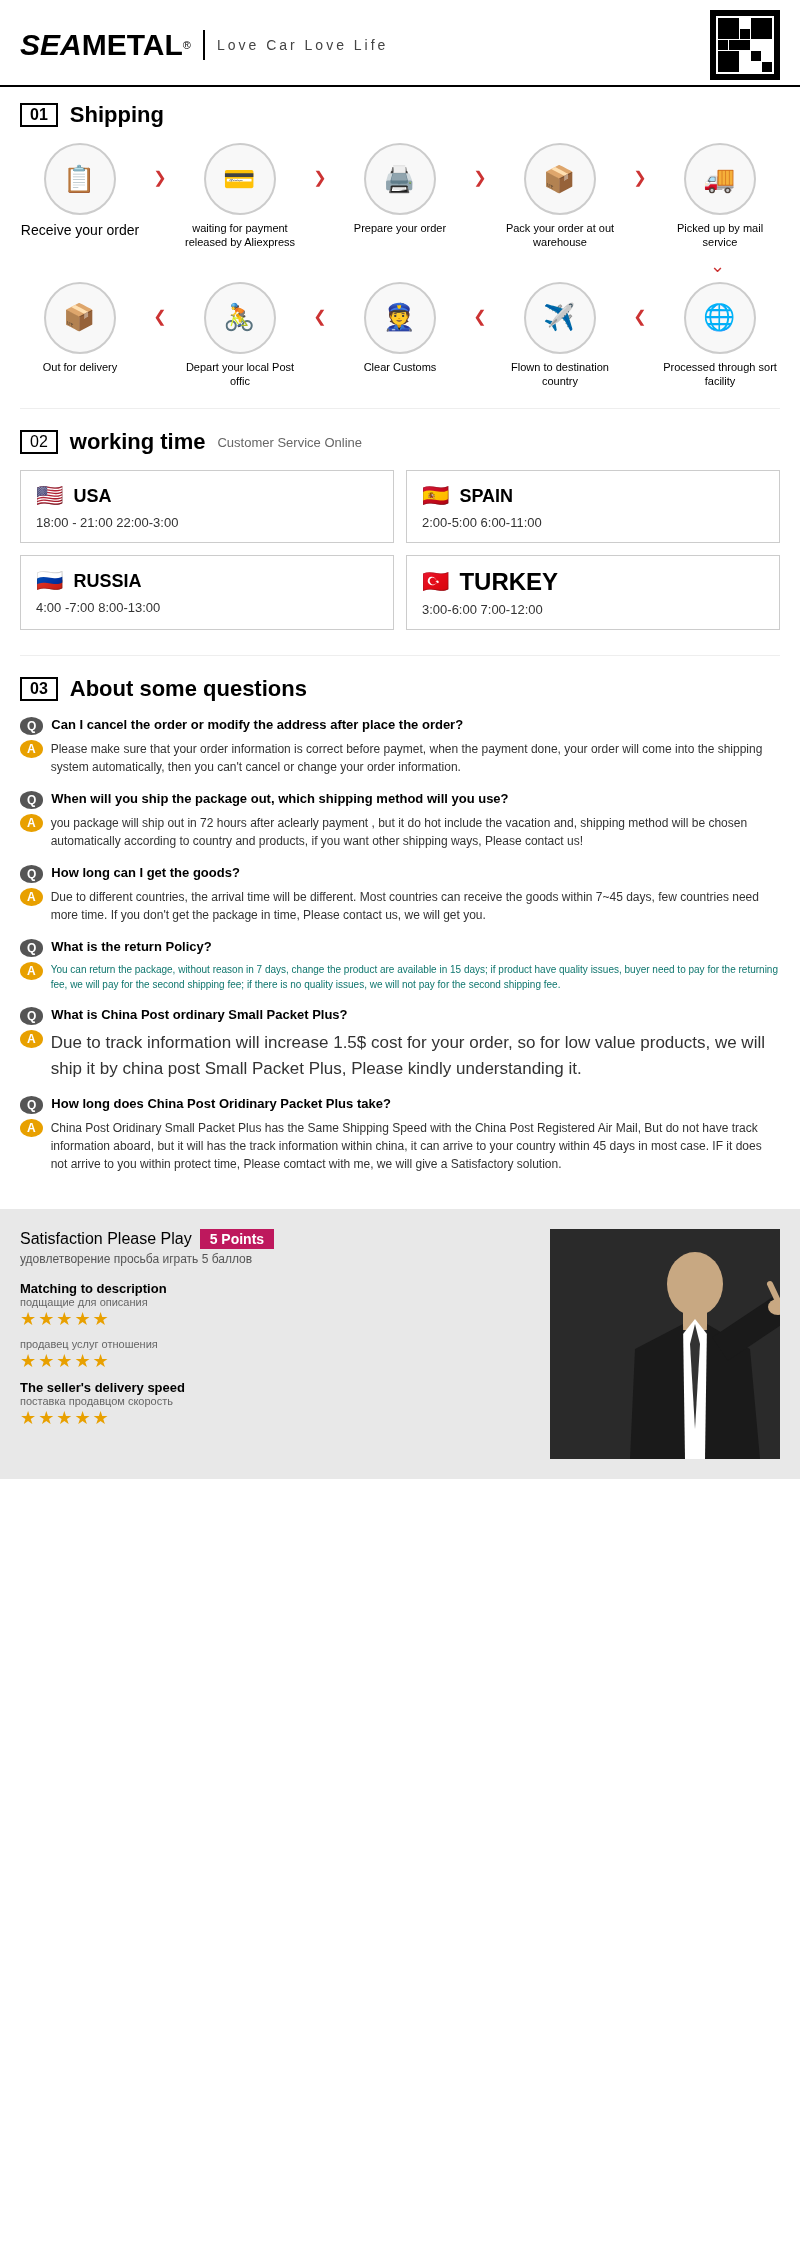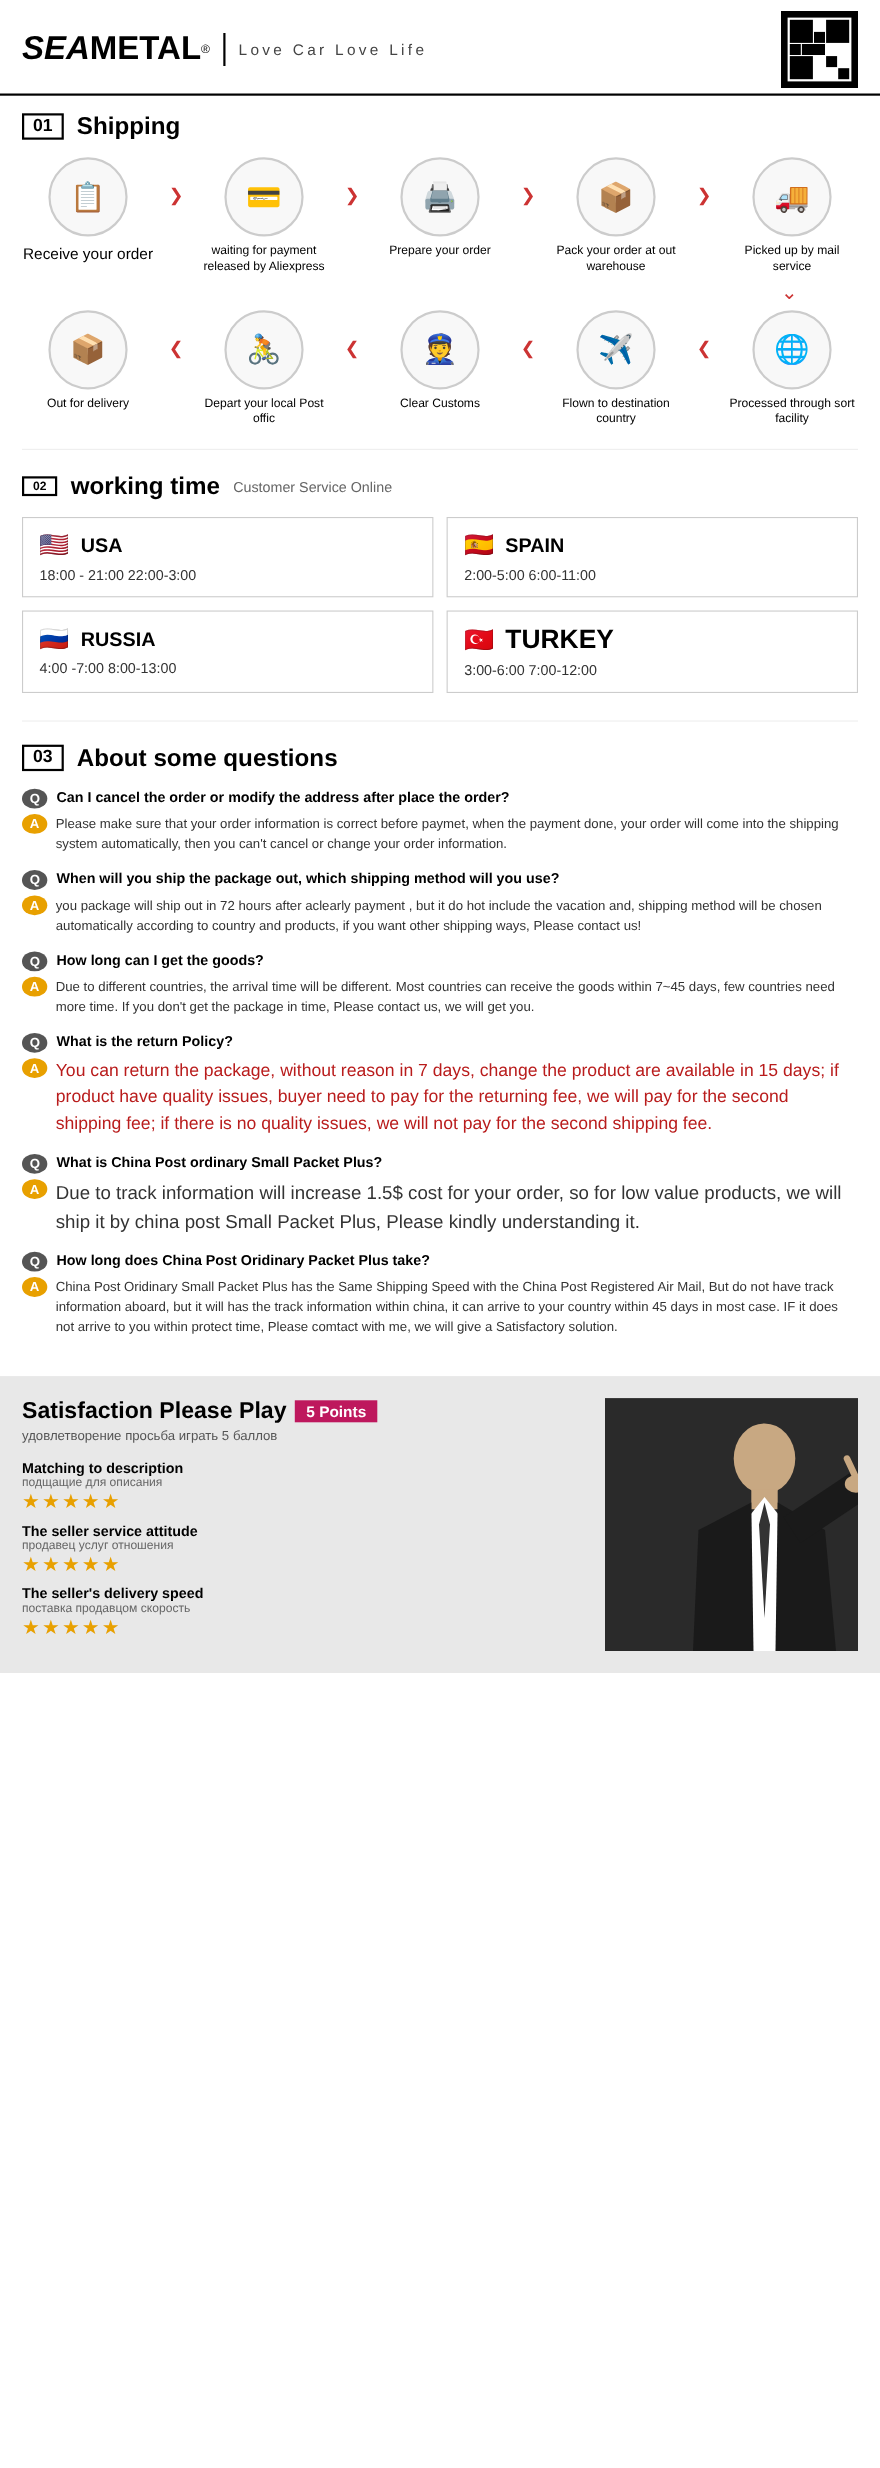--- a/index.html
+++ b/index.html
@@ -102,21 +102,21 @@
       <div style="width:72px;height:72px;border-radius:50%;border:2px solid #ccc;display:flex;align-items:center;justify-content:center;background:#f8f8f8;margin-bottom:6px;font-size:26px;">🌐</div>
       <span style="font-size:11px;text-align:center;line-height:1.3;">Processed through sort facility</span>
     </div>
   </div>
 </div>
 
 <div style="height:1px;background:#eee;margin:5px 20px;"></div>
 
 <div style="padding:15px 20px 20px;">
   <div style="display:flex;align-items:center;margin-bottom:15px;">
-    <span style="border:2px solid #000;padding:1px 8px;font-weight:bold;font-size:11px;margin-right:12px;">02</span>
+    <span style="border:2px solid #000;padding:1px 8px;font-weight:normal;font-size:16px;margin-right:12px;">02</span>
     <span style="font-size:22px;font-weight:bold;">working time</span>
     <span style="font-size:13px;color:#666;margin-left:12px;">Customer Service Online</span>
   </div>
   <div style="display:grid;grid-template-columns:1fr 1fr;gap:12px;">
 
     <div style="border:1px solid #ccc;padding:12px 15px;">
       <div style="display:flex;align-items:center;gap:10px;margin-bottom:6px;">
         <span style="font-size:22px;">🇺🇸</span>
         <span style="font-size:18px;font-weight:bold;">USA</span>
       </div>
@@ -190,21 +190,21 @@
     </div>
   </div>
 
   <div style="margin-bottom:15px;">
     <div style="display:flex;align-items:flex-start;gap:8px;margin-bottom:5px;">
       <span style="background:#555;color:#fff;font-weight:bold;font-size:12px;padding:2px 7px;border-radius:50%;min-width:22px;text-align:center;flex-shrink:0;">Q</span>
       <span style="font-weight:bold;font-size:13px;">What is the return Policy?</span>
     </div>
     <div style="display:flex;align-items:flex-start;gap:8px;">
       <span style="background:#e8a000;color:#fff;font-weight:bold;font-size:12px;padding:2px 7px;border-radius:50%;min-width:22px;text-align:center;flex-shrink:0;">A</span>
-      <span style="font-size:16px;color:#b91c1c;line-height:1.5;">You can return the package, without reason in 7 days, change the product are available in 15 days; if product have quality issues, buyer need to pay for the returning fee, we will pay for the second shipping fee; if there is no quality issues, we will not pay for the second shipping fee.</span>
+      <span style="font-size:10px;color:#0f766e;line-height:1.5;">You can return the package, without reason in 7 days, change the product are available in 15 days; if product have quality issues, buyer need to pay for the returning fee, we will pay for the second shipping fee; if there is no quality issues, we will not pay for the second shipping fee.</span>
     </div>
   </div>
 
   <div style="margin-bottom:15px;">
     <div style="display:flex;align-items:flex-start;gap:8px;margin-bottom:5px;">
       <span style="background:#555;color:#fff;font-weight:bold;font-size:12px;padding:2px 7px;border-radius:50%;min-width:22px;text-align:center;flex-shrink:0;">Q</span>
       <span style="font-weight:bold;font-size:13px;">What is China Post ordinary Small Packet Plus?</span>
     </div>
     <div style="display:flex;align-items:flex-start;gap:8px;">
       <span style="background:#e8a000;color:#fff;font-weight:bold;font-size:12px;padding:2px 7px;border-radius:50%;min-width:22px;text-align:center;flex-shrink:0;">A</span>
@@ -220,33 +220,32 @@
     <div style="display:flex;align-items:flex-start;gap:8px;">
       <span style="background:#e8a000;color:#fff;font-weight:bold;font-size:12px;padding:2px 7px;border-radius:50%;min-width:22px;text-align:center;flex-shrink:0;">A</span>
       <span style="font-size:12px;color:#333;line-height:1.5;">China Post Oridinary Small Packet Plus has the Same Shipping Speed with the China Post Registered Air Mail, But do not have track information aboard, but it will has the track information within china, it can arrive to your country within 45 days in most case. IF it does not arrive to you within protect time, Please comtact with me, we will give a Satisfactory solution.</span>
     </div>
   </div>
 </div>
 
 <div style="background:#e8e8e8; padding:20px; display:flex; align-items:flex-start; min-height:220px;">
   <div style="flex:1; padding-right:20px;">
     <div style="display:flex; align-items:center; margin-bottom:3px;">
-      <span style="font-size:21px; font-weight:bold;">Satisfaction Please Play</span>
+      <span style="font-size:16px; font-weight:normal;">Satisfaction Please Play</span>
       <span style="background:#be185d; color:#fff; font-size:14px; font-weight:bold; padding:2px 10px; margin-left:8px;">5 Points</span>
     </div>
     <div style="font-size:12px; color:#555; margin-bottom:15px;">удовлетворение просьба играть 5 баллов</div>
 
     <div style="margin-bottom:8px;">
       <div style="font-size:13px; font-weight:bold;">Matching to description</div>
       <div style="font-size:11px; color:#666;">подщащие для описания</div>
       <div style="color:#e8a000; font-size:18px; letter-spacing:2px;">★★★★★</div>
     </div>
 
     <div style="margin-bottom:8px;">
-      <div style="font-size:13px; font-weight:bold;">The seller service attitude</div>
       <div style="font-size:11px; color:#666;">продавец услуг отношения</div>
       <div style="color:#e8a000; font-size:18px; letter-spacing:2px;">★★★★★</div>
     </div>
 
     <div style="margin-bottom:8px;">
       <div style="font-size:13px; font-weight:bold;">The seller's delivery speed</div>
       <div style="font-size:11px; color:#666;">поставка продавцом скорость</div>
       <div style="color:#e8a000; font-size:18px; letter-spacing:2px;">★★★★★</div>
     </div>
   </div>

